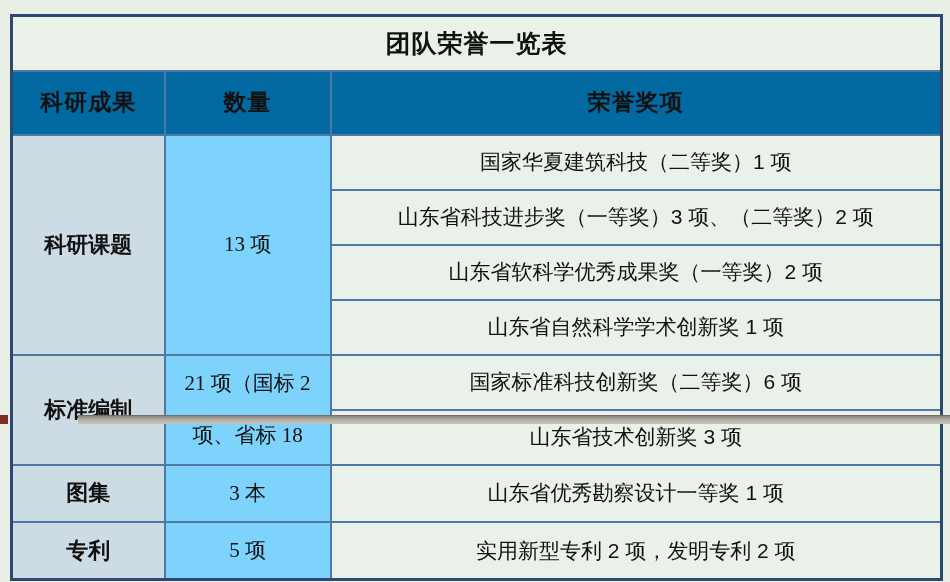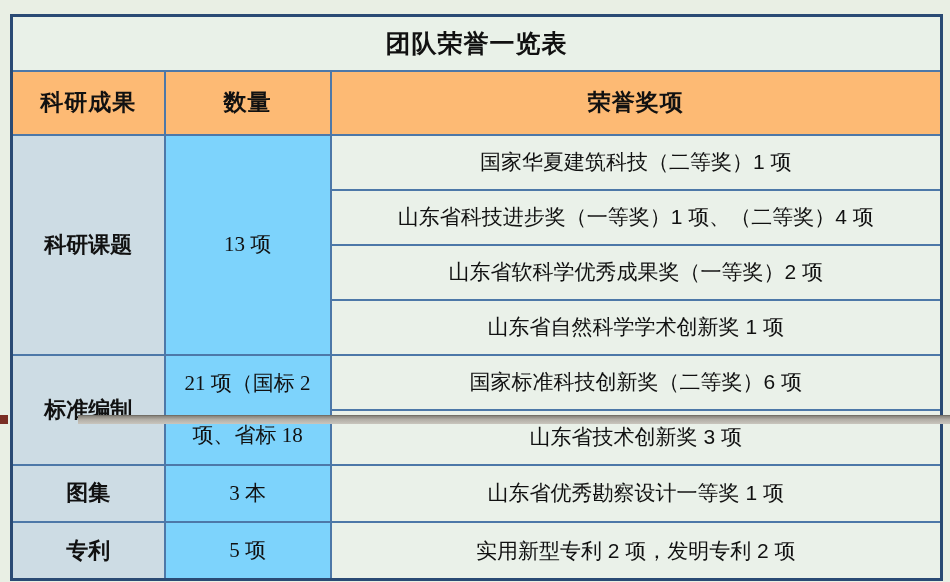--- a/index.html
+++ b/index.html
@@ -20,21 +20,21 @@
     text-align:center;vertical-align:middle;
     color:#111;padding:2px 6px;
     overflow:hidden;
   }
   td.title-cell{
     height:48px;background:#e9f1e8;
     font-weight:bold;font-size:25px;letter-spacing:1px;
     border-bottom:2px solid #2f4f7c;
   }
   tr.header-row th{
-    height:58px;background:#fdba74;
+    height:58px;background:#0369a1;
     font-weight:bold;font-size:23px;letter-spacing:1px;
   }
   tbody tr{height:55px;}
   td.cat{
     background:#cddce4;font-weight:bold;font-size:22px;
     font-family:"Liberation Sans", sans-serif;
   }
   td.qty{
     background:#7dd3fc;font-size:21px;
     font-family:"Liberation Serif","DejaVu Serif",serif;
@@ -76,21 +76,21 @@
         <th>荣誉奖项</th>
       </tr>
     </tbody>
     <tbody>
         <tr>
           <td class="cat" rowspan="4">科研课题</td>
           <td class="qty" rowspan="4">13 项</td>
           <td class="award">国家华夏建筑科技（二等奖）1 项</td>
         </tr>
         <tr>
-          <td class="award">山东省科技进步奖（一等奖）1 项、（二等奖）4 项</td>
+          <td class="award">山东省科技进步奖（一等奖）3 项、（二等奖）2 项</td>
         </tr>
         <tr>
           <td class="award">山东省软科学优秀成果奖（一等奖）2 项</td>
         </tr>
         <tr>
           <td class="award">山东省自然科学学术创新奖 1 项</td>
         </tr>
         <tr>
           <td class="cat" rowspan="2">标准编制</td>
           <td class="qty" rowspan="2">21 项（国标 2 项、省标 18</td>

